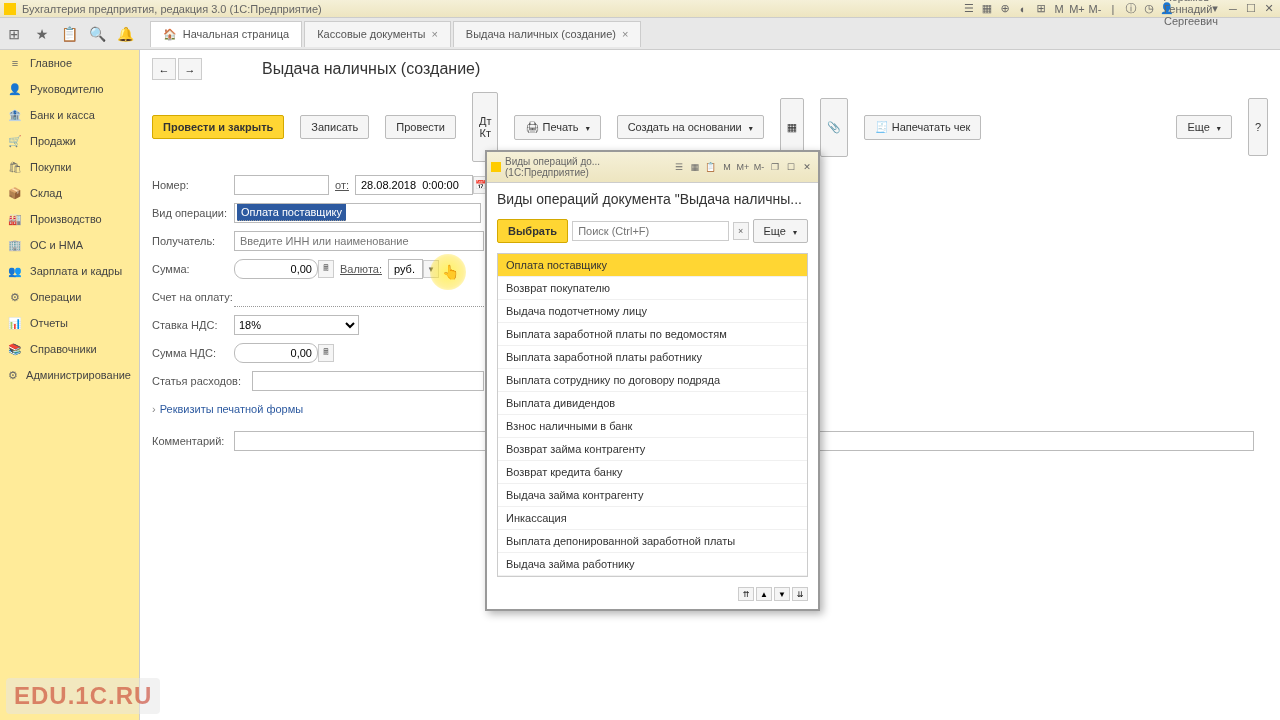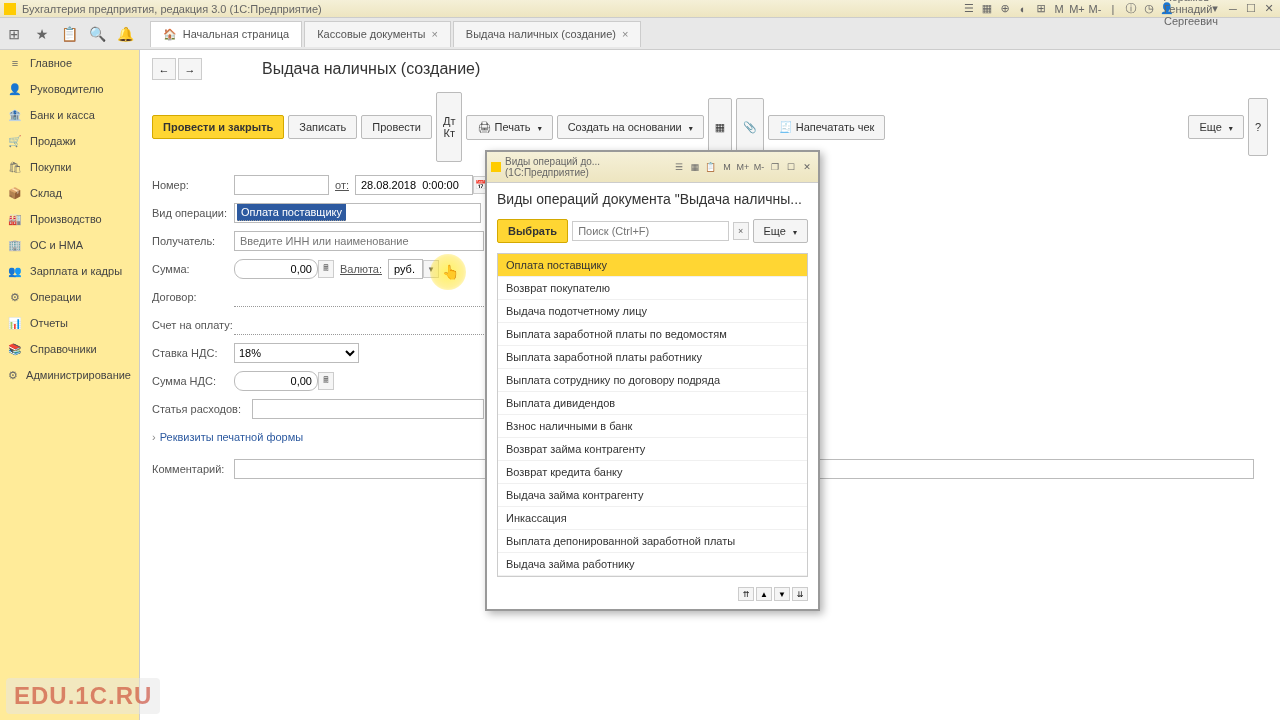--- a/index.html
+++ b/index.html
@@ -26,21 +26,21 @@
 .sidebar { width: 140px; background: #ffeb99; border-right: 1px solid #ccc; }
 .sidebar .item { display: flex; align-items: center; padding: 6px 8px; gap: 8px; cursor: pointer; color: #444; }
 .sidebar .icon { width: 14px; height: 14px; display: inline-flex; align-items: center; justify-content: center; color: #666; }
 
 .content { flex: 1; background: #fff; position: relative; }
 .content-header { display: flex; align-items: center; padding: 8px 12px; gap: 10px; }
 .nav-btns { display: flex; gap: 2px; }
 .nav-btn { width: 24px; height: 22px; border: 1px solid #ccc; background: #f5f5f5; display: flex; align-items: center; justify-content: center; cursor: pointer; }
 .page-title { font-size: 16px; color: #333; margin-left: 50px; }
 
-.action-bar { display: flex; align-items: center; gap: 4px; padding: 4px 12px; }
+.action-bar { display: flex; align-items: center; gap: 16px; padding: 4px 12px; }
 .btn { border: 1px solid #bbb; padding: 5px 10px; background: #f5f5f5; cursor: pointer; border-radius: 2px; color: #333; }
 .btn.primary { background: #ffd633; border-color: #d4a900; font-weight: bold; }
 .btn.icon-only { padding: 22px 6px; }
 .btn .drop { margin-left: 4px; font-size: 8px; }
 .action-bar .spacer { flex: 1; }
 
 .form { padding: 8px 12px; }
 .form-row { display: flex; align-items: center; margin-bottom: 6px; min-height: 22px; }
 .form-row .label { width: 82px; color: #555; }
 .form-row input, .form-row .input { border: 1px solid #bbb; padding: 3px 5px; background: #fff; height: 20px; }
@@ -237,24 +237,20 @@
 
       <div class="form-row">
         <span class="label">Сумма:</span>
         <input class="input num" value="0,00" style="">
         <span class="icon-after">🖩</span>
         <span class="lbl-inline">Валюта:</span>
         <input class="input tiny" value="руб." style="">
         <span class="icon-after">▾</span>
       </div>
 
-      <div class="form-row">
-        <span class="label">Договор:</span>
-        <input class="dotted-input" style="">
-      </div>
 
       <div class="form-row">
         <span class="label">Счет на оплату:</span>
         <input class="dotted-input" style="">
       </div>
 
       <div class="form-row">
         <span class="label">Ставка НДС:</span>
         <select style="width:125px"><option>18%</option></select>
       </div>

